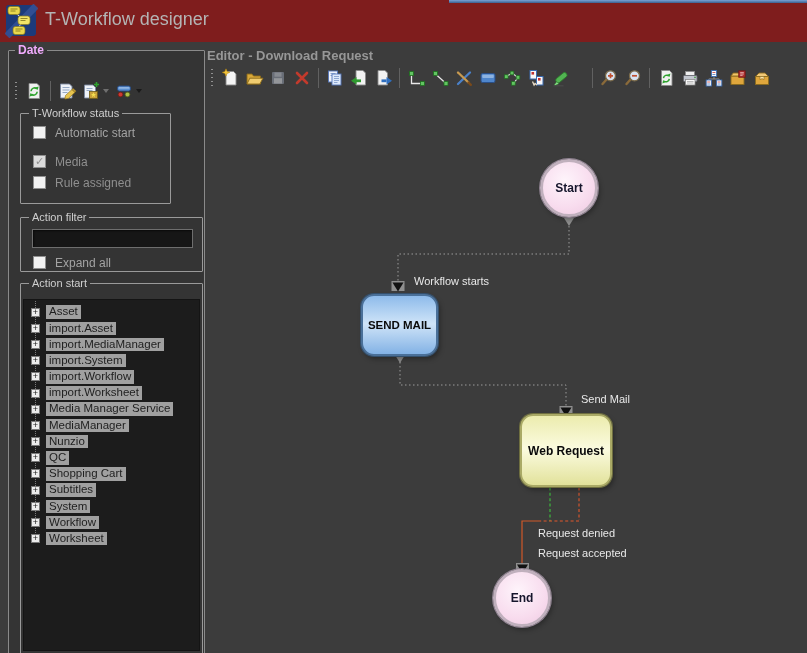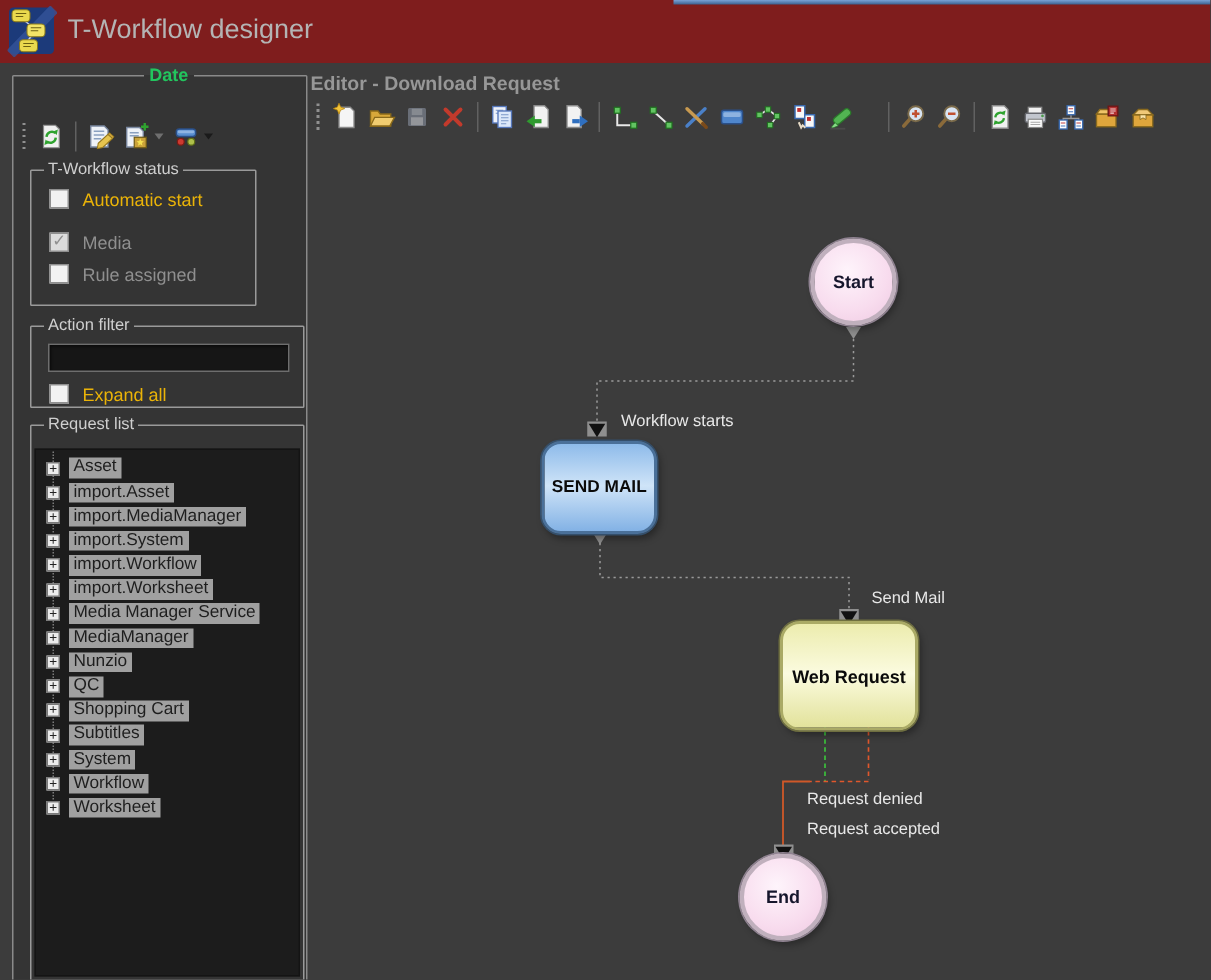--- a/index.html
+++ b/index.html
@@ -14,21 +14,21 @@
   .titlebar { position:absolute; left:0; top:0; width:807px; height:42px; background:#7f1d1d; }
   .accent-line { position:absolute; left:449px; top:0; width:358px; height:3px;
     background:linear-gradient(180deg,#7aa2d6,#3a6090); }
   .app-icon { position:absolute; left:5px; top:4px; }
   .app-title { position:absolute; left:45px; top:9px; font-size:18px; color:#b4b4b4; }
 
   
   fieldset { border:1px solid #787878; border-radius:1px; margin:0; padding:0; position:relative; }
   legend { padding:0 3px; margin-left:8px; font-size:11px; color:#cfcfcf; line-height:13px; }
   .left-panel { position:absolute; left:8px; top:44px; width:197px; height:612px; background:#343434; border-color:#8a8a8a; }
-  .left-panel > legend { font-weight:bold; font-size:12px; color:#22c55e; margin-left:6px;text-align:center; }
+  .left-panel > legend { font-weight:bold; font-size:12px; color:#f0abfc; margin-left:6px; }
 
   
   .lp-toolbar { position:absolute; left:3px; top:20px; right:4px; height:28px; display:flex; align-items:center; }
   .editor-title { position:absolute; left:207px; top:48px; font-size:13px; font-weight:bold; color:#979797; }
   .editor-toolbar { position:absolute; left:208px; top:64px; height:28px; display:flex; align-items:center; }
   .grip { width:4px; height:18px; margin:0 4px 0 2px;
     background-image:repeating-linear-gradient(180deg,#909090 0 1.5px,transparent 1.5px 4px);
     background-size:2px 100%; background-repeat:no-repeat; background-position:1px 0; }
   .tb-btn { width:24px; height:24px; display:flex; align-items:center; justify-content:center; flex:0 0 auto; }
   .tb-sep { width:1px; height:20px; background:#616161; margin:0 4px; flex:0 0 auto; }
@@ -39,21 +39,21 @@
   
   .grp-status { position:absolute; left:11px; top:50px; width:151px; height:97px; background:transparent; border-color:#9a9a9a; }
   .grp-filter { position:absolute; left:11px; top:154px; width:183px; height:61px; border-color:#9a9a9a; }
   .grp-actions { position:absolute; left:11px; top:220px; width:183px; bottom:1px; border-color:#9a9a9a; }
   .cb-row { display:flex; align-items:center; margin:0 0 0 12px; height:15px; }
   .cb-row.r1 { margin-top:5px; margin-bottom:14px; }
   .cb-row.r2 { margin-bottom:6px; }
   .cb { width:13px; height:13px; background:#f2f2f2; border:1px solid #8f8f8f; flex:0 0 auto;
     font-size:11px; line-height:11px; text-align:center; color:#8f8f8f; }
   .cb.disabled { background:#dcdcdc; }
-  .cb-label { margin-left:9px; font-size:12px; color:#eab308; }
+  .cb-label { margin-left:9px; font-size:12px; color:#a3a3a3; }
   .cb-label.disabled { color:#8f8f8f; }
   .filter-input { display:block; margin:5px 0 0 11px; width:161px; height:19px;
     background:#161616; border:1px solid #6e6e6e; color:#d8d8d8; font-size:12px; padding:0 4px;
     box-shadow:inset 1px 1px 2px rgba(0,0,0,.6); }
   .grp-filter .cb-row { margin-top:7px; }
 
   
   .tree { position:absolute; left:2px; right:2px; top:9px; bottom:2px; background:#1c1c1c;
     border:1px solid #141414; padding:4px 0 0 3px; overflow:hidden; }
   .tree-row { position:relative; display:flex; align-items:center; height:16.2px; }
@@ -165,21 +165,21 @@
   <fieldset class="grp-filter">
     <legend>Action filter</legend>
     <input class="filter-input" type="text" value="" style="">
     <div class="cb-row">
       <span class="cb"></span>
       <span class="cb-label">Expand all</span>
     </div>
   </fieldset>
 
   <fieldset class="grp-actions">
-    <legend>Request list</legend>
+    <legend>Action start</legend>
     <div class="tree">
 
         <div class="tree-row">
           <span class="plus-box">+</span>
           <span class="tree-chip">Asset</span>
         </div>
 
         <div class="tree-row">
           <span class="plus-box">+</span>
           <span class="tree-chip">import.Asset</span>

